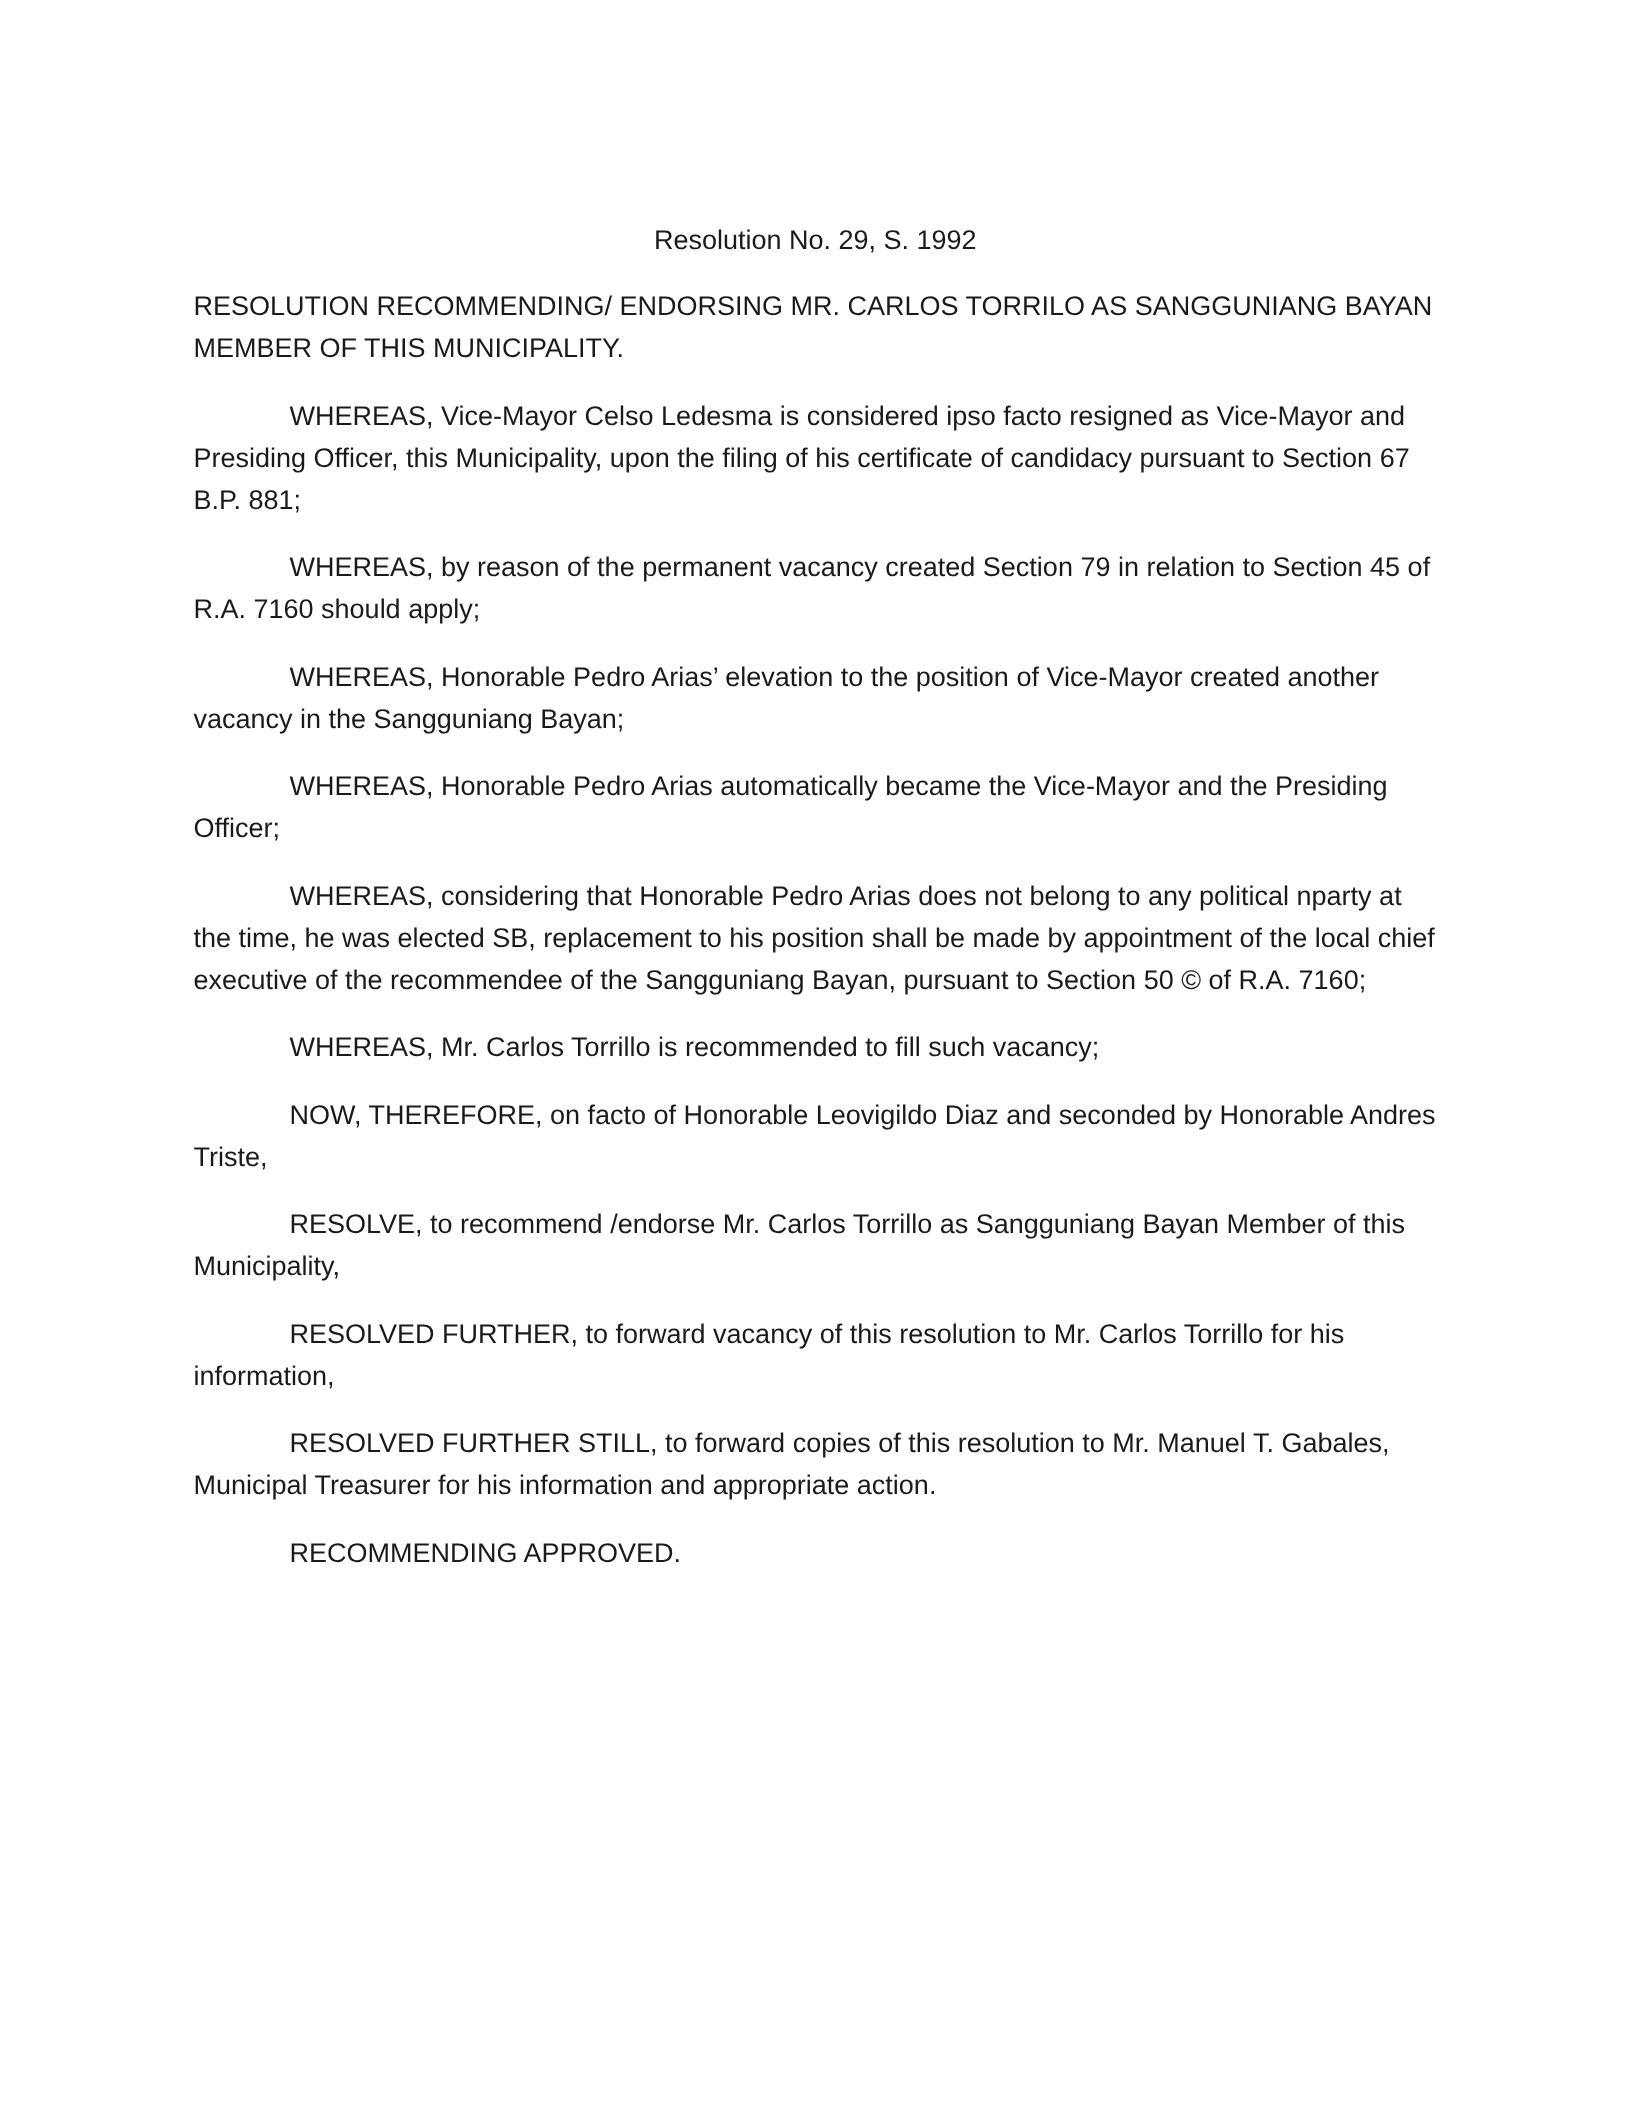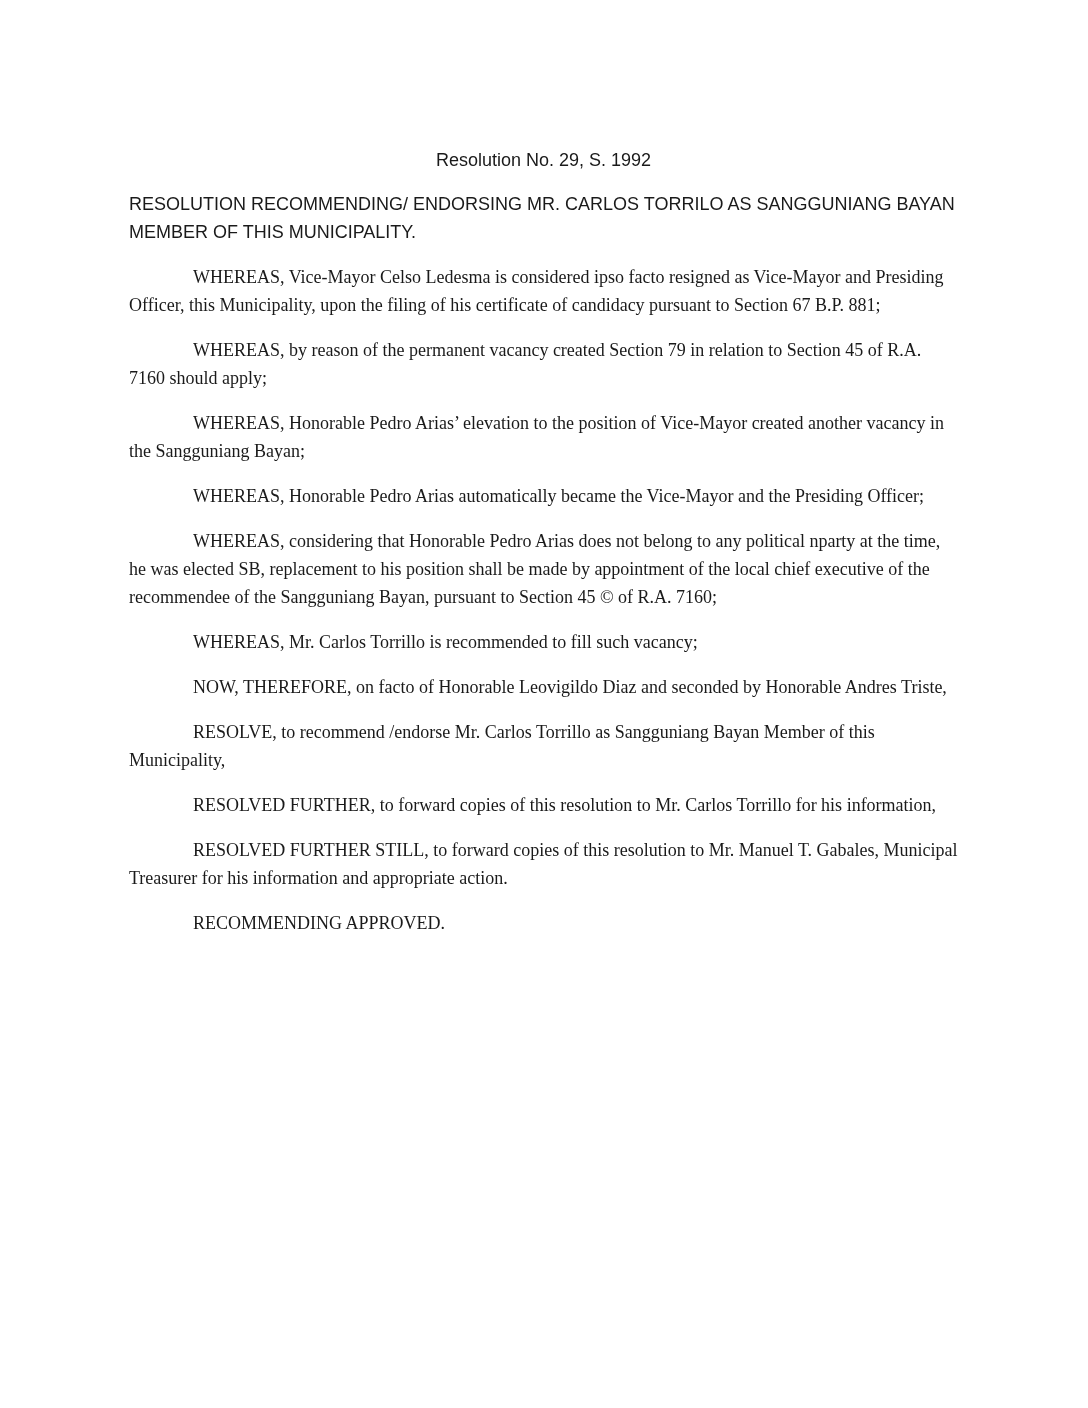--- a/index.html
+++ b/index.html
@@ -21,35 +21,34 @@
   .doc-title {
     text-align: center;
     margin-bottom: 16px;
   }
   .doc-subject {
     margin-bottom: 17px;
   }
   .doc-paragraph {
     text-indent: 64px;
     margin-bottom: 17px;
-    font-family: Liberation Serif, serif;
   }
 </style>
 </head>
 <body>
 
 <div class="page">
   <p class="doc-title">Resolution No. 29, S. 1992</p>
 
   <p class="doc-subject">RESOLUTION RECOMMENDING/ ENDORSING MR. CARLOS TORRILO AS SANGGUNIANG BAYAN MEMBER OF THIS MUNICIPALITY.</p>
 
   <p class="doc-paragraph">WHEREAS, Vice-Mayor Celso Ledesma is considered ipso facto resigned as Vice-Mayor and Presiding Officer, this Municipality, upon the filing of his certificate of candidacy pursuant to Section 67 B.P. 881;</p>
   <p class="doc-paragraph">WHEREAS, by reason of the permanent vacancy created Section 79 in relation to Section 45 of R.A. 7160 should apply;</p>
   <p class="doc-paragraph">WHEREAS, Honorable Pedro Arias’ elevation to the position of Vice-Mayor created another vacancy in the Sangguniang Bayan;</p>
   <p class="doc-paragraph">WHEREAS, Honorable Pedro Arias automatically became the Vice-Mayor and the Presiding Officer;</p>
-  <p class="doc-paragraph">WHEREAS, considering that Honorable Pedro Arias does not belong to any political nparty at the time, he was elected SB, replacement to his position shall be made by appointment of the local chief executive of the recommendee of the Sangguniang Bayan, pursuant to Section 45 © of R.A. 7160;</p>
+  <p class="doc-paragraph">WHEREAS, considering that Honorable Pedro Arias does not belong to any political nparty at the time, he was elected SB, replacement to his position shall be made by appointment of the local chief executive of the recommendee of the Sangguniang Bayan, pursuant to Section 50 © of R.A. 7160;</p>
   <p class="doc-paragraph">WHEREAS, Mr. Carlos Torrillo is recommended to fill such vacancy;</p>
   <p class="doc-paragraph">NOW, THEREFORE, on facto of Honorable Leovigildo Diaz and seconded by Honorable Andres Triste,</p>
   <p class="doc-paragraph">RESOLVE, to recommend /endorse Mr. Carlos Torrillo as Sangguniang Bayan Member of this Municipality,</p>
-  <p class="doc-paragraph">RESOLVED FURTHER, to forward copies of this resolution to Mr. Carlos Torrillo for his information,</p>
+  <p class="doc-paragraph">RESOLVED FURTHER, to forward vacancy of this resolution to Mr. Carlos Torrillo for his information,</p>
   <p class="doc-paragraph">RESOLVED FURTHER STILL, to forward copies of this resolution to Mr. Manuel T. Gabales, Municipal Treasurer for his information and appropriate action.</p>
   <p class="doc-paragraph">RECOMMENDING APPROVED.</p>
 </div>
 
 </body></html>

